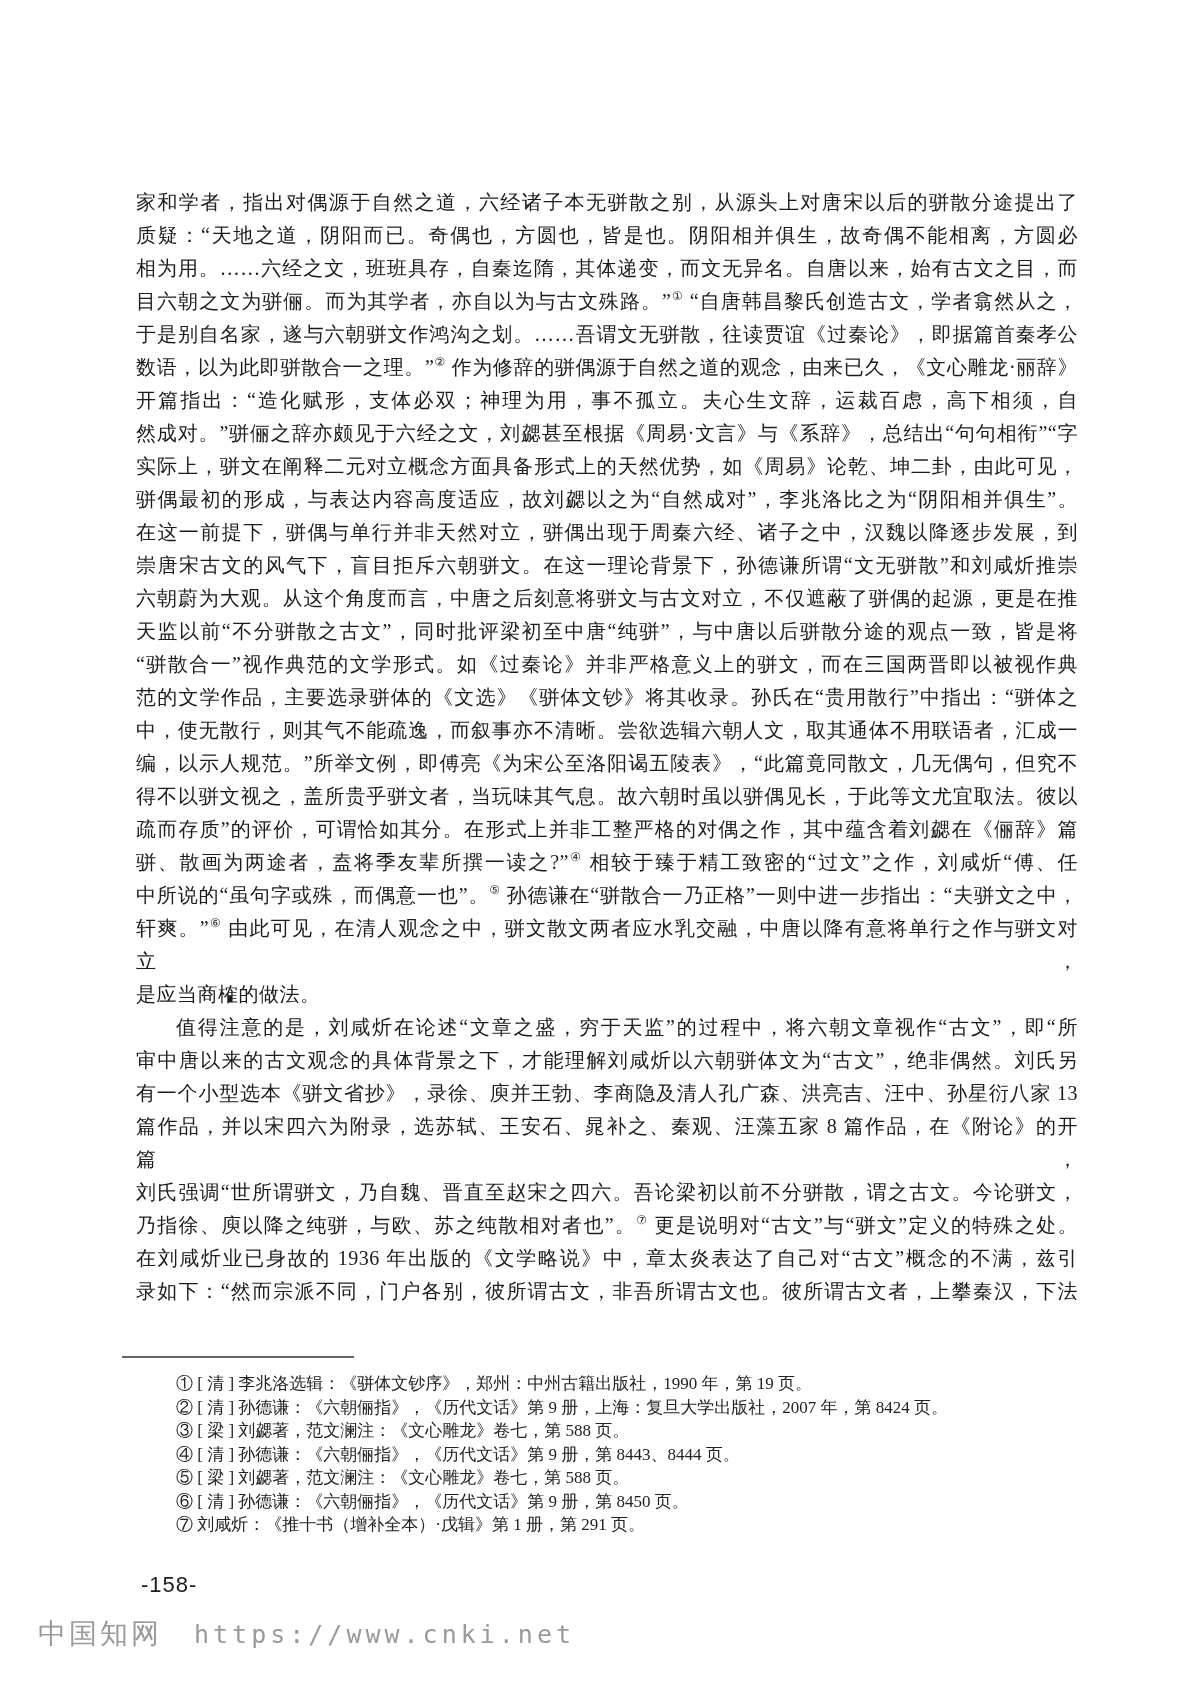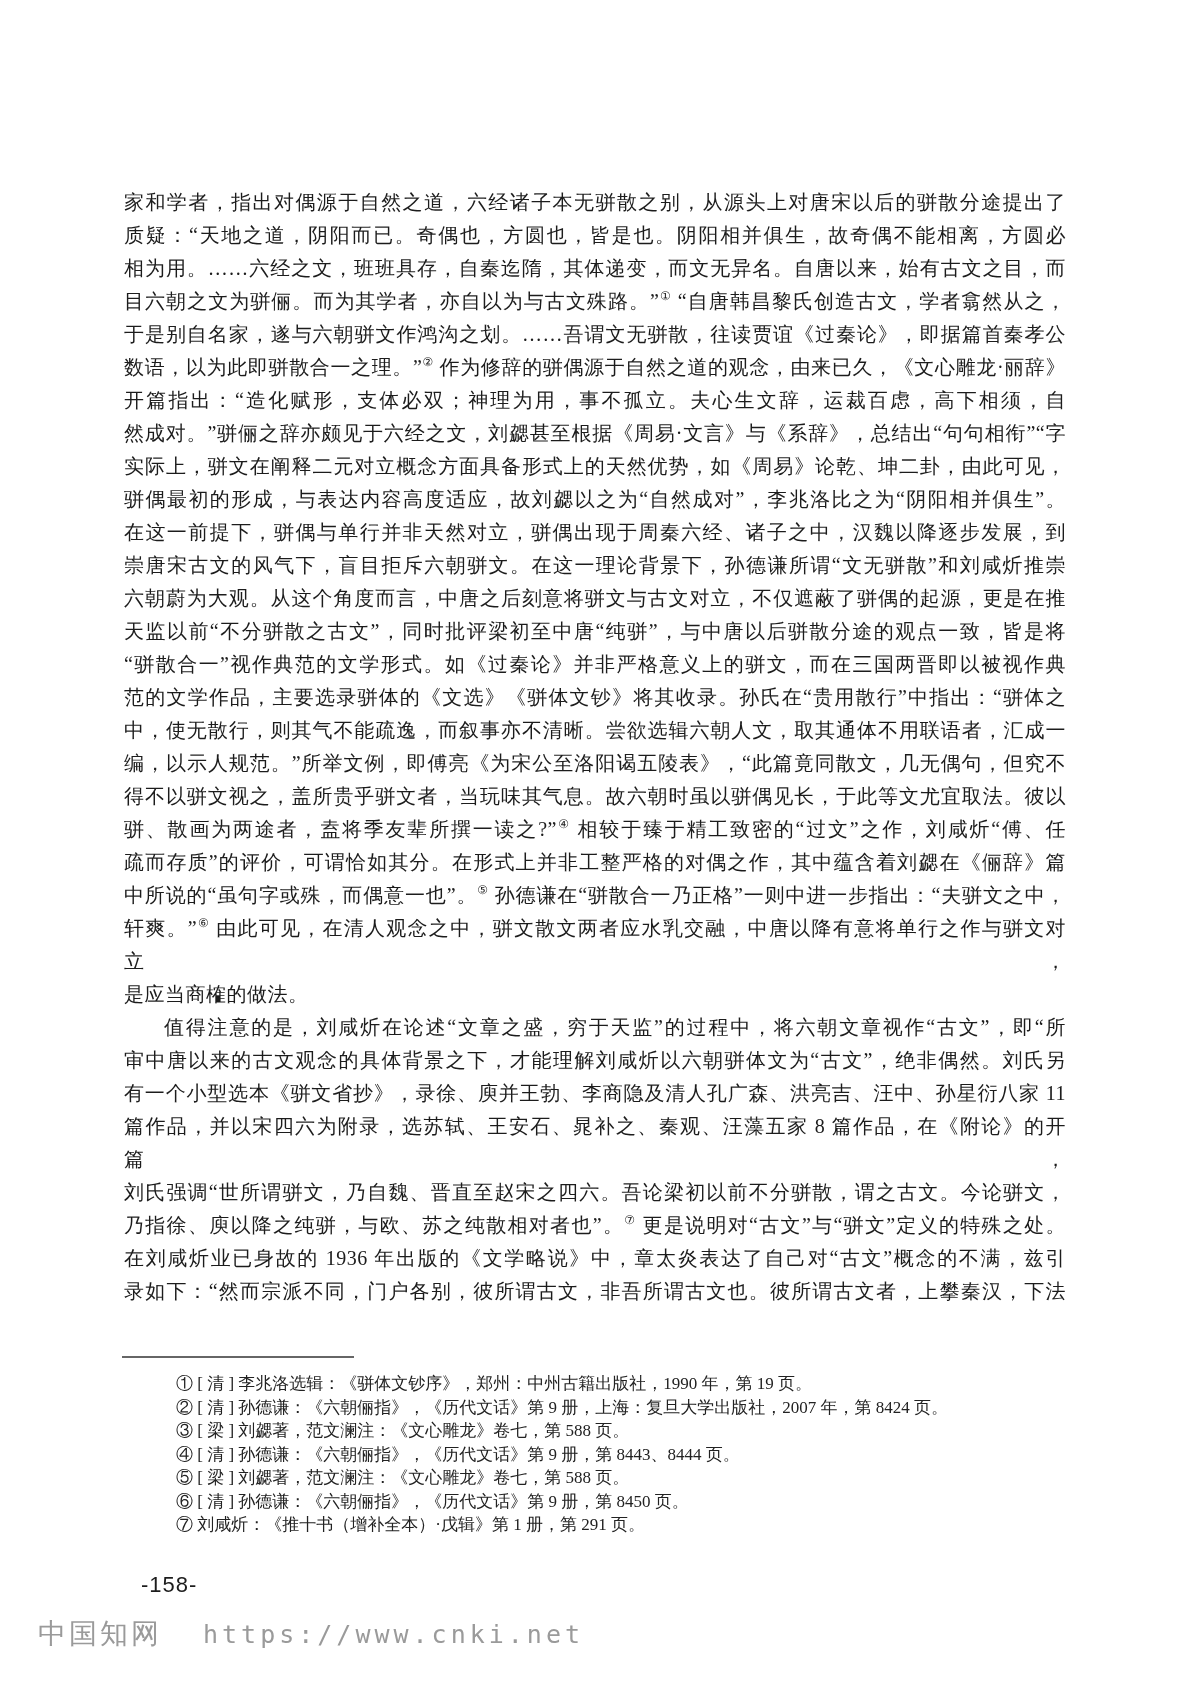--- a/index.html
+++ b/index.html
@@ -7,21 +7,21 @@
     position:relative;
     width:1190px;height:1683px;
     background:#ffffff;
     margin:0 auto;
     overflow:hidden;
     font-family:"Liberation Serif","DejaVu Serif",serif;
   }
   
   .body-text{
     position:absolute;
-    left:124px;top:186px;width:942px;
+    left:136px;top:186px;width:942px;
     font-size:20px;
     line-height:33px;
     color:#1c1c1c;
     letter-spacing:0.5px;
   }
   .body-text .line{
     text-align:justify;
     text-align-last:justify;
     white-space:normal;
   }
@@ -62,21 +62,21 @@
     font-size:22px;
     color:#1c1c1c;
     letter-spacing:1px;
   }
   
   .watermark{
     position:absolute;
     left:38px;top:1615px;
     display:flex;
     align-items:baseline;
-    gap:41px;
+    gap:32px;
     color:#9a9a9a;
   }
   .watermark .brand{
     font-size:28px;
     letter-spacing:3px;
     font-family:"Liberation Serif","DejaVu Serif",serif;
   }
   .watermark .url{
     font-size:25px;
     letter-spacing:4px;
@@ -101,28 +101,28 @@
       <div class="line">骈偶最初的形成，与表达内容高度适应，故刘勰以之为“自然成对”，李兆洛比之为“阴阳相并俱生”。</div>
       <div class="line">在这一前提下，骈偶与单行并非天然对立，骈偶出现于周秦六经、诸子之中，汉魏以降逐步发展，到</div>
       <div class="line">崇唐宋古文的风气下，盲目拒斥六朝骈文。在这一理论背景下，孙德谦所谓“文无骈散”和刘咸炘推崇</div>
       <div class="line">六朝蔚为大观。从这个角度而言，中唐之后刻意将骈文与古文对立，不仅遮蔽了骈偶的起源，更是在推</div>
       <div class="line">天监以前“不分骈散之古文”，同时批评梁初至中唐“纯骈”，与中唐以后骈散分途的观点一致，皆是将</div>
       <div class="line">“骈散合一”视作典范的文学形式。如《过秦论》并非严格意义上的骈文，而在三国两晋即以被视作典</div>
       <div class="line">范的文学作品，主要选录骈体的《文选》《骈体文钞》将其收录。孙氏在“贵用散行”中指出：“骈体之</div>
       <div class="line">中，使无散行，则其气不能疏逸，而叙事亦不清晰。尝欲选辑六朝人文，取其通体不用联语者，汇成一</div>
       <div class="line">编，以示人规范。”所举文例，即傅亮《为宋公至洛阳谒五陵表》，“此篇竟同散文，几无偶句，但究不</div>
       <div class="line">得不以骈文视之，盖所贵乎骈文者，当玩味其气息。故六朝时虽以骈偶见长，于此等文尤宜取法。彼以</div>
+      <div class="line">疏而存质”的评价，可谓恰如其分。在形式上并非工整严格的对偶之作，其中蕴含着刘勰在《俪辞》篇</div>
       <div class="line">骈、散画为两途者，盍将季友辈所撰一读之?”<sup>④</sup> 相较于臻于精工致密的“过文”之作，刘咸炘“傅、任</div>
-      <div class="line">疏而存质”的评价，可谓恰如其分。在形式上并非工整严格的对偶之作，其中蕴含着刘勰在《俪辞》篇</div>
       <div class="line">中所说的“虽句字或殊，而偶意一也”。<sup>⑤</sup> 孙德谦在“骈散合一乃正格”一则中进一步指出：“夫骈文之中，</div>
       <div class="line">轩爽。”<sup>⑥</sup> 由此可见，在清人观念之中，骈文散文两者应水乳交融，中唐以降有意将单行之作与骈文对立，</div>
       <div class="line no-justify">是应当商榷的做法。</div>
       <div class="line indent">值得注意的是，刘咸炘在论述“文章之盛，穷于天监”的过程中，将六朝文章视作“古文”，即“所</div>
       <div class="line">审中唐以来的古文观念的具体背景之下，才能理解刘咸炘以六朝骈体文为“古文”，绝非偶然。刘氏另</div>
-      <div class="line">有一个小型选本《骈文省抄》，录徐、庾并王勃、李商隐及清人孔广森、洪亮吉、汪中、孙星衍八家 11</div>
+      <div class="line">有一个小型选本《骈文省抄》，录徐、庾并王勃、李商隐及清人孔广森、洪亮吉、汪中、孙星衍八家 13</div>
       <div class="line">篇作品，并以宋四六为附录，选苏轼、王安石、晁补之、秦观、汪藻五家 8 篇作品，在《附论》的开篇，</div>
       <div class="line">刘氏强调“世所谓骈文，乃自魏、晋直至赵宋之四六。吾论梁初以前不分骈散，谓之古文。今论骈文，</div>
       <div class="line">乃指徐、庾以降之纯骈，与欧、苏之纯散相对者也”。<sup>⑦</sup> 更是说明对“古文”与“骈文”定义的特殊之处。</div>
       <div class="line">在刘咸炘业已身故的 1936 年出版的《文学略说》中，章太炎表达了自己对“古文”概念的不满，兹引</div>
       <div class="line">录如下：“然而宗派不同，门户各别，彼所谓古文，非吾所谓古文也。彼所谓古文者，上攀秦汉，下法</div>
     </div>
 
   <div class="footnote-sep"></div>
 
   <div class="footnotes" id="footnotes">

